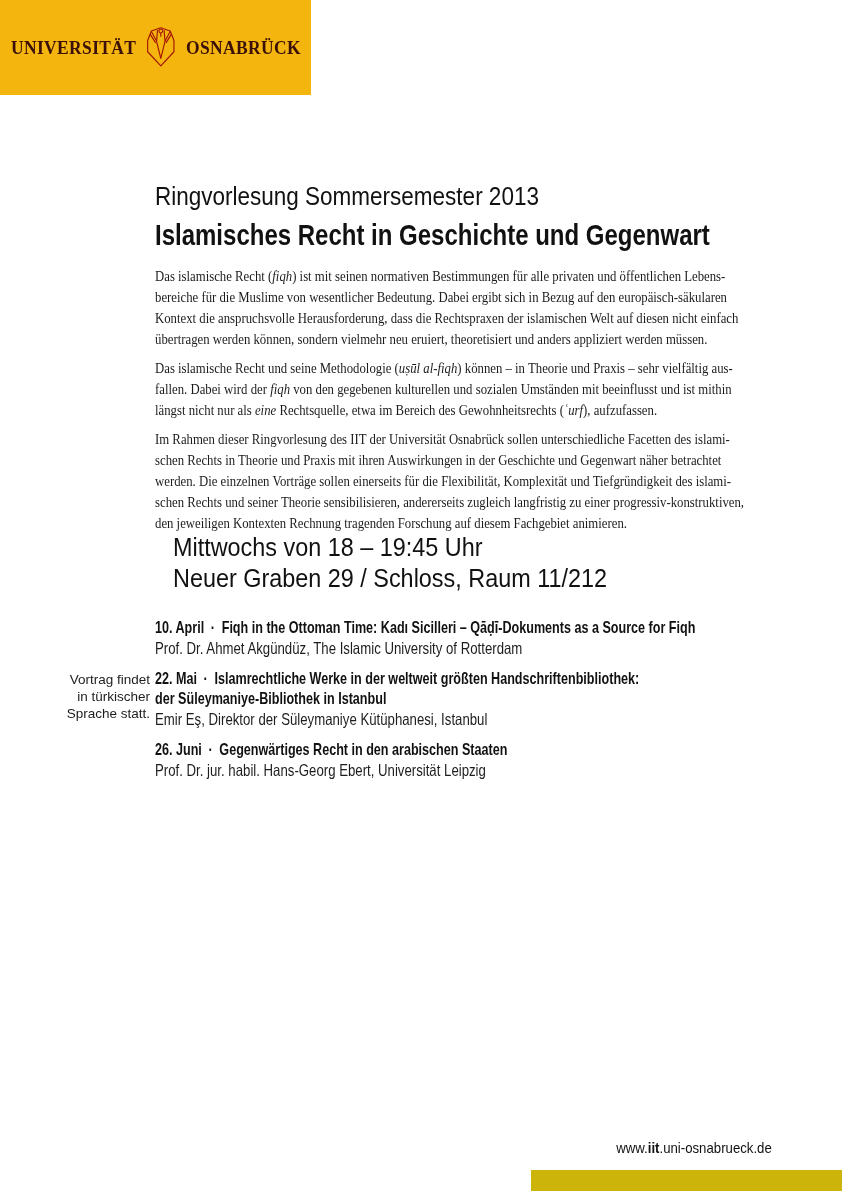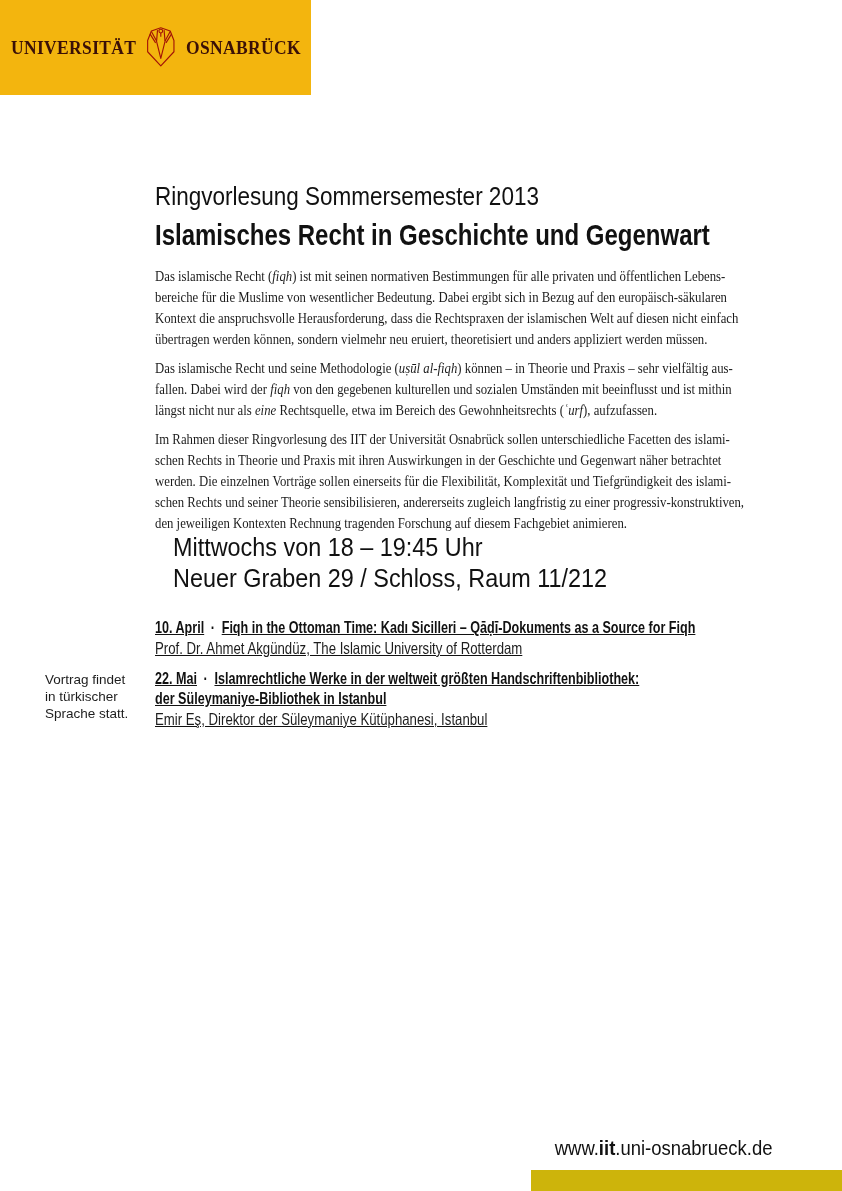--- a/index.html
+++ b/index.html
@@ -47,40 +47,40 @@
     font-family:"Liberation Serif","DejaVu Serif",serif;
     font-size:14.5px;line-height:21px;color:#1b1b1b;
   }
 
   
   .session{position:absolute;left:155px;top:532px;font-size:26px;line-height:31px;margin-left:18px;}
   .session .sq{transform:scaleX(.9);}
 
   
   .schedule{position:absolute;left:155px;top:618px;width:640px;}
-  .entry{position:relative;margin-bottom:11px;text-decoration:underline;}
+  .entry{position:relative;margin-bottom:11px;}
   .entry-title{
     font-weight:bold;font-size:17px;line-height:20px;
     transform:scaleX(.74);transform-origin:0 0;white-space:nowrap;
   }
   .entry-title .sep{display:inline-block;margin:0 9px;}
   .entry-speaker{
     font-size:16.5px;line-height:20px;color:#1d1d1d;
     transform:scaleX(.8);transform-origin:0 0;white-space:nowrap;
   }
   .entry-note{
-    position:absolute;right:100%;top:2px;margin-right:18px;width:92px;
-    text-align:left;font-size:13.5px;line-height:17px;
+    position:absolute;right:100%;top:2px;margin-right:5px;width:92px;
+    text-align:right;font-size:13.5px;line-height:17px;
     white-space:pre-line;color:#1d1d1d;
   }
 
   
   .footer-url{
     position:absolute;top:1136px;right:70px;
-    font-size:21px;line-height:24px;text-align:right;white-space:nowrap;
+    font-size:15px;line-height:24px;text-align:right;white-space:nowrap;
   }
   .footer-url .sq{transform:scaleX(.88);transform-origin:100% 0;}
   .footer-bar{position:absolute;left:531px;right:0;top:1170px;height:21px;}
 </style>
 </head>
 <body>
 
 <div class="logo-block" style="background: rgb(243, 181, 14); color: rgb(58, 16, 7);">
   <span class="logo-text left">UNIVERSITÄT</span>
   <svg class="emblem" width="62" height="76" viewBox="0 0 80 96" fill="none" stroke="currentColor" stroke-width="2.4" stroke-linejoin="round" style="color: rgb(163, 19, 6);">
@@ -127,18 +127,23 @@
 in türkischer
 Sprache statt.</div>
     <div class="entry-title"><span>22. Mai</span><span class="sep">·</span><span>Islamrechtliche Werke in der weltweit größten Handschriftenbibliothek:<br>der Süleymaniye-Bibliothek in Istanbul</span></div>
     <div class="entry-speaker">Emir Eş, Direktor der Süleymaniye Kütüphanesi, Istanbul</div>
   </div>
 
 
 
 
 
+  <div class="entry">
+
+    <div class="entry-title"><span>26. Juni</span><span class="sep">·</span><span>Gegenwärtiges Recht in den arabischen Staaten</span></div>
+    <div class="entry-speaker">Prof. Dr. jur. habil. Hans-Georg Ebert, Universität Leipzig</div>
+  </div>
 </div>
 
 <div class="footer-url">
   <span class="sq"><span>www.</span><b>iit</b><span>.uni-osnabrueck.de</span></span>
 </div>
 <div class="footer-bar" style="background: rgb(205, 180, 11);"></div>
 
 </body></html>

